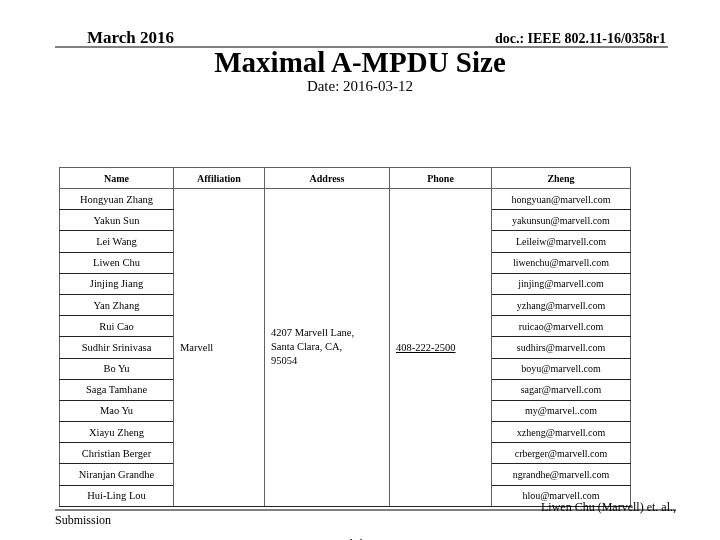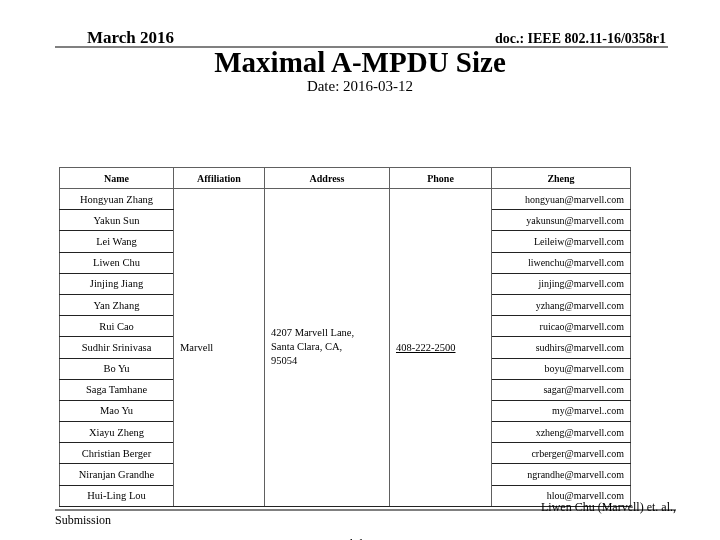--- a/index.html
+++ b/index.html
@@ -13,21 +13,21 @@
     .subtitle { left: 0; width: 720px; top: 78px; text-align: center; font-size: 15px; }
     table.authors { position: absolute; left: 59px; top: 119px; border-collapse: collapse;
                     font-size: 10.5px; margin-top: 48px; }
     table.authors th, table.authors td { border: 1.5px solid #606060; padding: 0 6px; height: 20.2px; }
     table.authors th { font-weight: bold; text-align: center; height: 20px; font-size: 10px; }
     table.authors td { border-bottom-color: #222; border-top-color: #222; }
     td.name { text-align: center; width: 101px; }
     td.aff { text-align: left; width: 78px; border-left-color:#606060; }
     td.addr { text-align: left; width: 112px; line-height: 14px; }
     td.phone { text-align: left; width: 89px; text-decoration: underline; }
-    td.email { text-align: right; width: 126px; font-size: 10px; }
+    td.email { text-align: center; width: 126px; font-size: 10px; }
     th.c1 { width: 101px; } th.c2 { width: 78px; } th.c3 { width: 112px; }
     th.c4 { width: 89px; } th.c5 { width: 126px; }
     .ftr-line { left: 55px; top: 509px; width: 621px; height: 2px; background: #808080; }
     .ftr-left { left: 55px; top: 513px; font-size: 12px; }
     .ftr-center { left: 0; width: 720px; top: 513px; text-align: center; font-size: 12px; margin-top: 24px; }
     .ftr-right { right: 44px; top: 500px; font-size: 12px; }
   </style>
 </head>
 <body>
 

